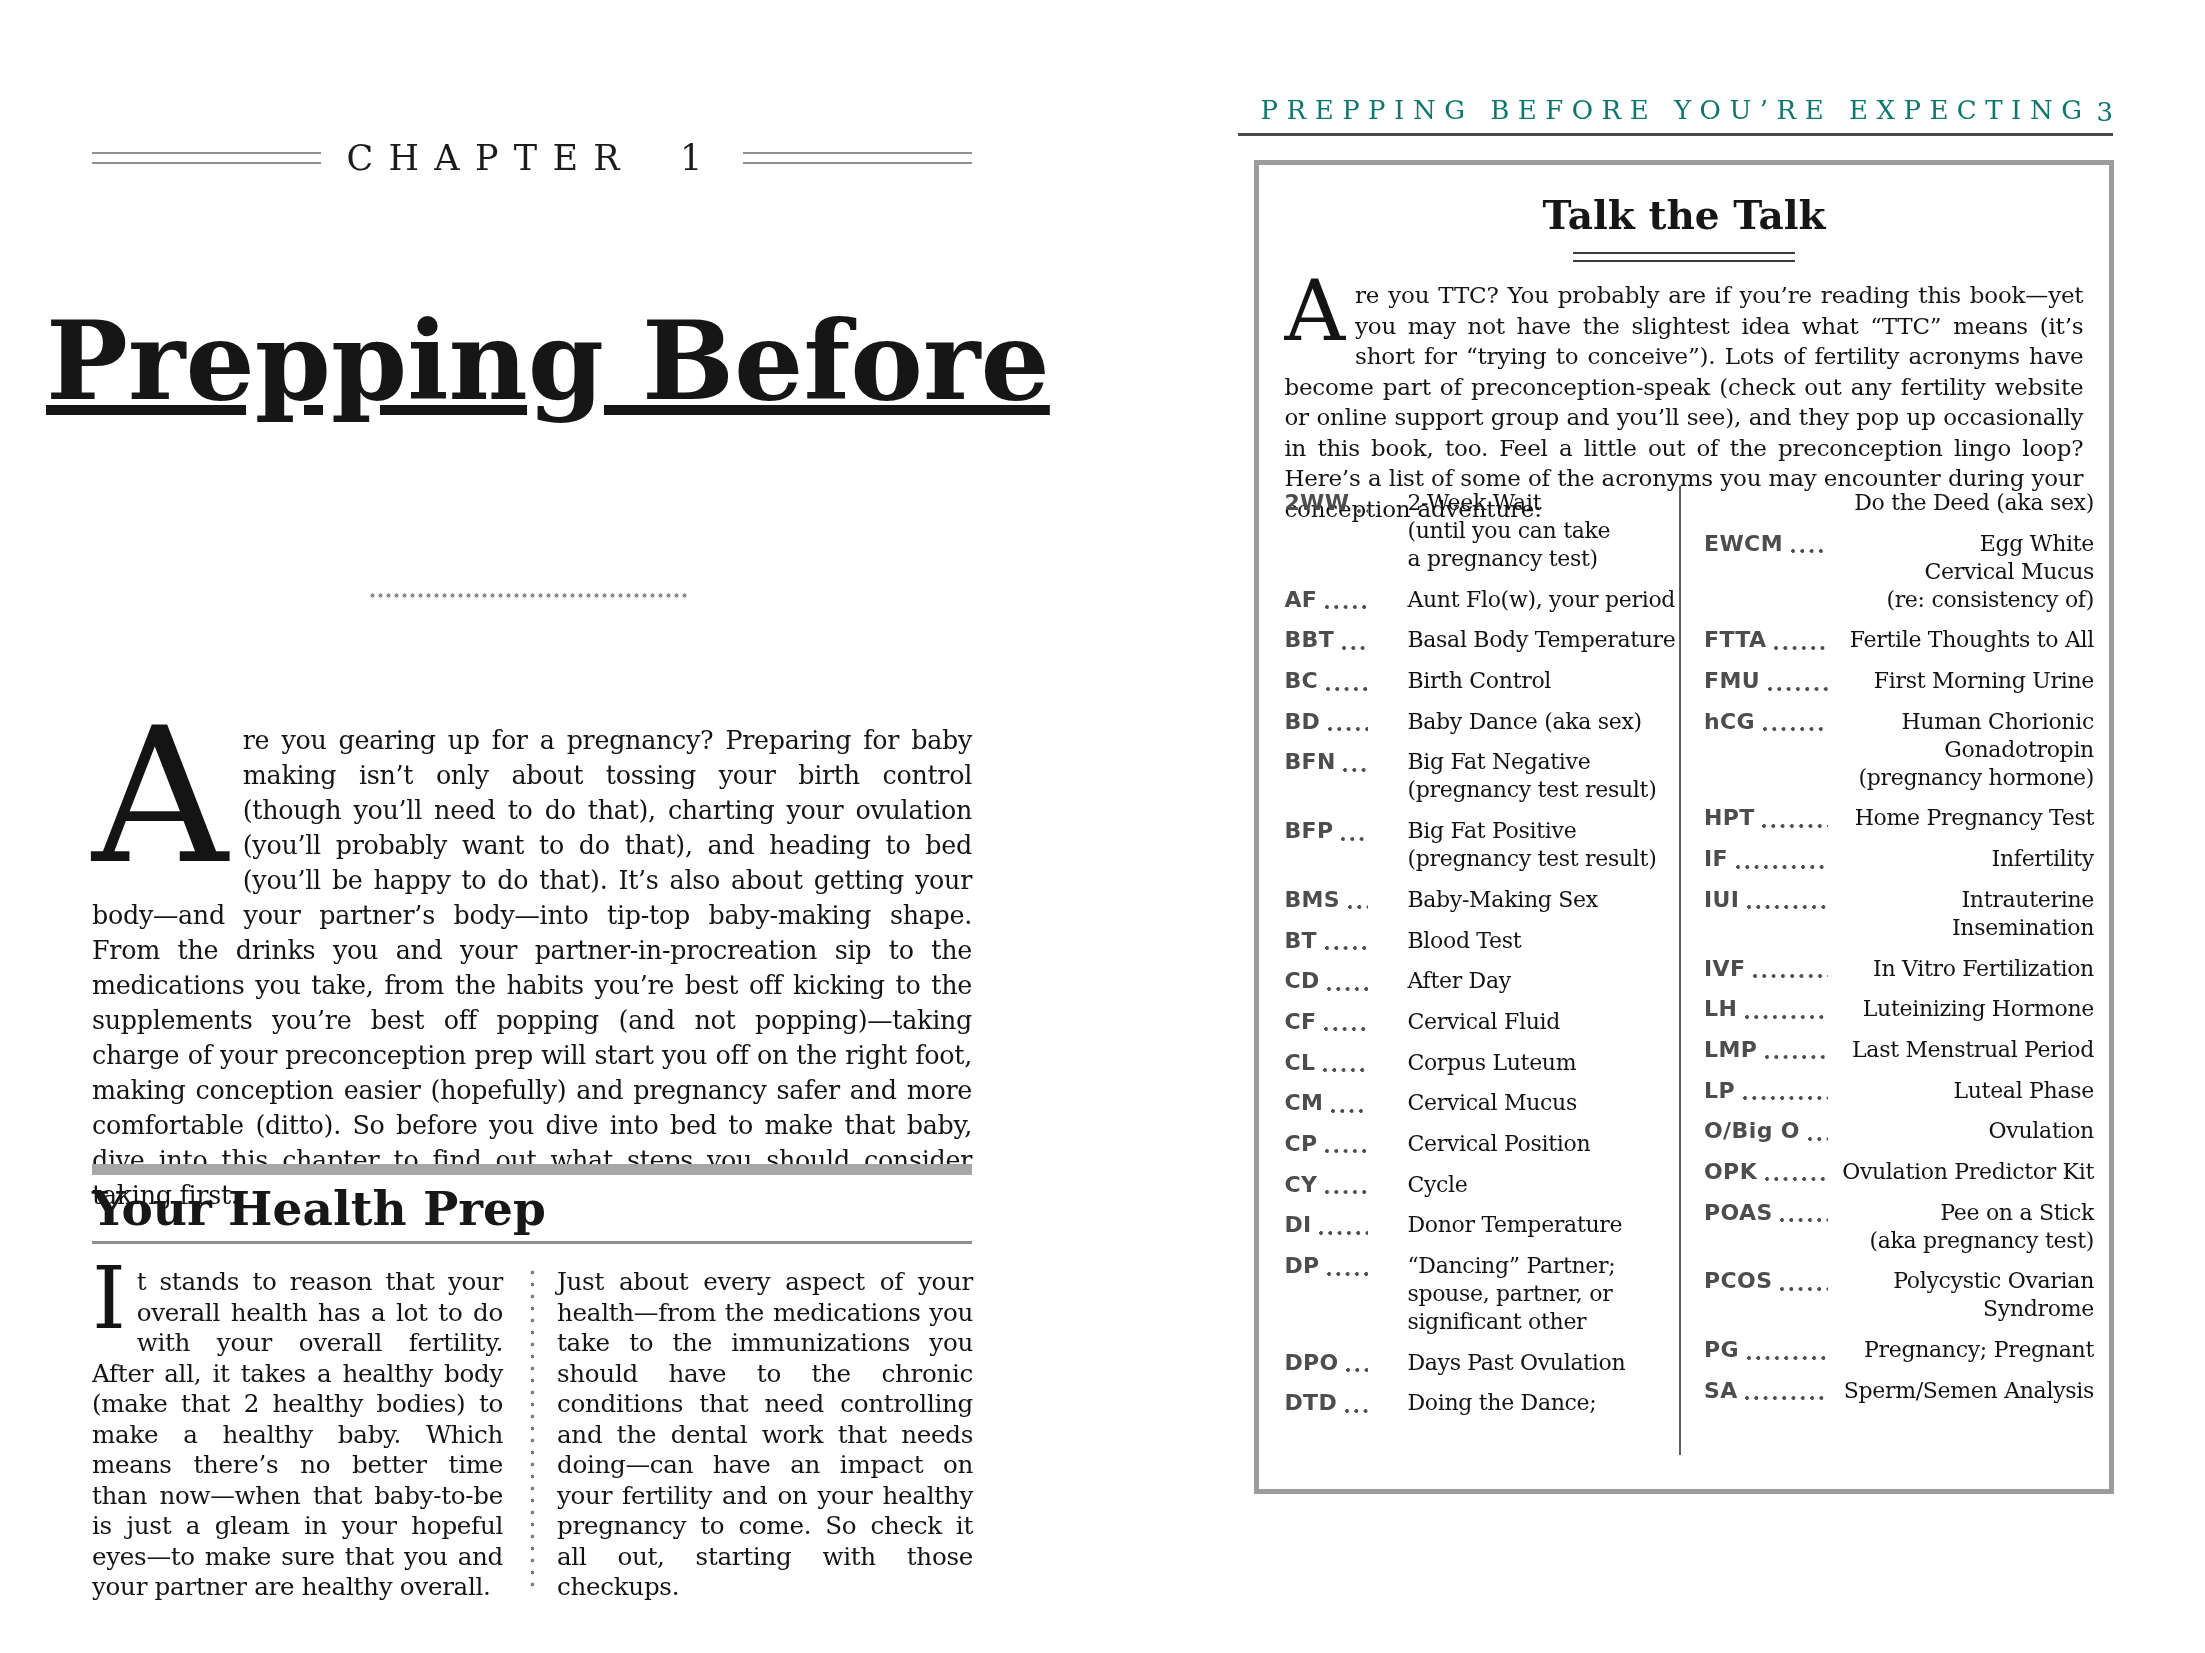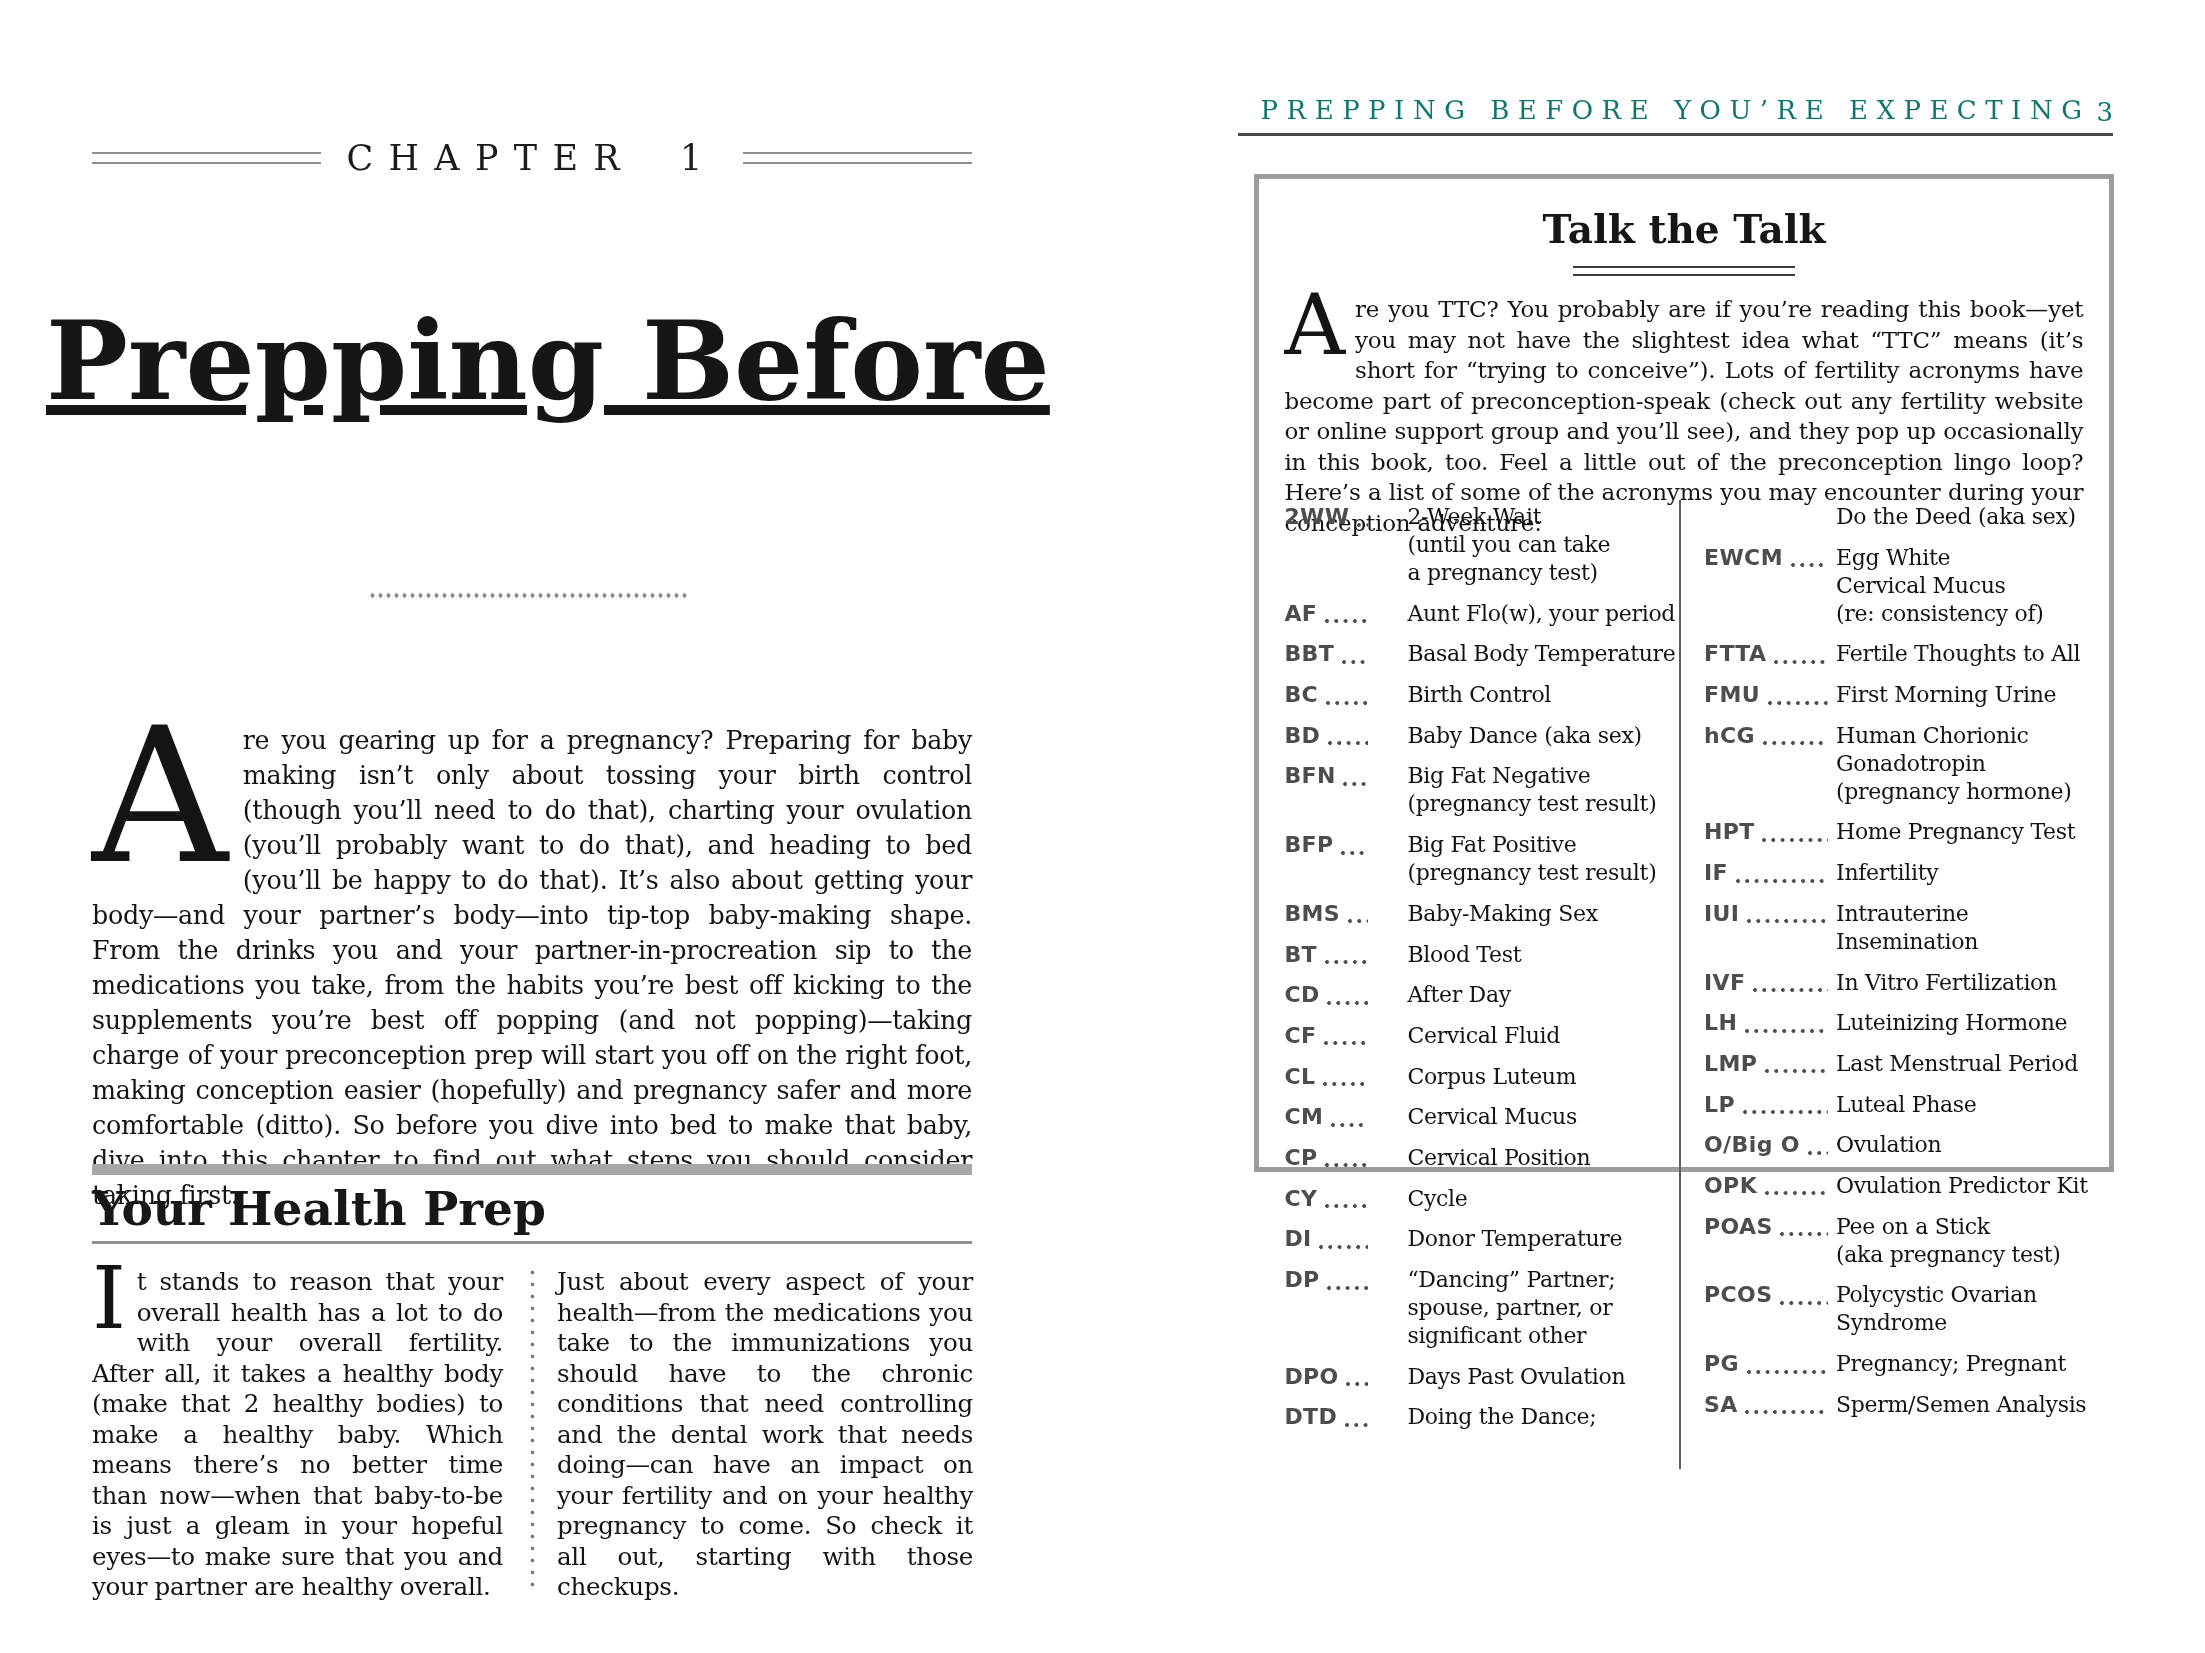--- a/index.html
+++ b/index.html
@@ -96,21 +96,21 @@
     color:#0f766e;
   }
   .rp-pagenum{
     position:absolute;right:0;top:1.7px;
     font-size:26px;letter-spacing:0;
   }
   .rp-rule{
     left:1238px;top:133px;width:875px;height:2.5px;background:#4a4a4a;
   }
   .talk-box{
-    left:1254px;top:174px;width:860px;height:998px;
+    left:1254px;top:160px;width:860px;height:1334px;
     box-sizing:border-box;
     border:5.1px solid #9c9c9c;
     background:#ffffff;
   }
   .box-title{
     position:absolute;left:0;top:27px;width:100%;
     text-align:center;
     font-weight:bold;font-size:39px;color:#161616;
   }
   .box-title-rule{
@@ -156,21 +156,21 @@
     background-position:0 19.5px;
   }
   .leader.hidden{background:none;}
   .def{
     flex:none;
     font-size:22px;line-height:28px;
     color:#131313;letter-spacing:-0.3px;
     white-space:pre;
   }
   .acro-col-1 .def{width:250px;margin-left:32px;}
-  .acro-col-2 .def{width:258px;}
+  .acro-col-2 .def{width:258px;text-align:right;}
 </style>
 </head>
 <body>
 
 <div class="spread">
 
   <div class="abs lp-chapter-row">
     <div class="dbl-rule"></div>
     <div class="chapter-label">CHAPTER 1</div>
     <div class="dbl-rule"></div>

